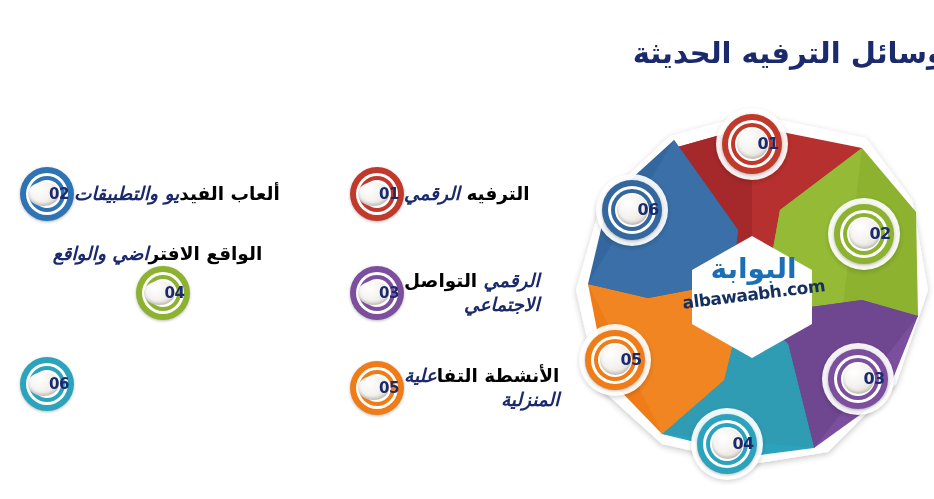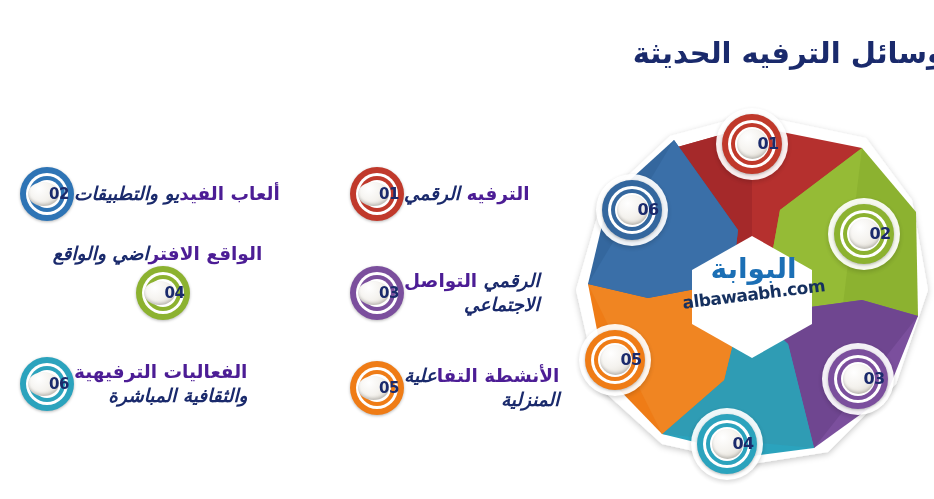--- a/index.html
+++ b/index.html
@@ -42,21 +42,21 @@
   .label-text {
     direction: rtl;
     text-align: right;
     font-size: 18.5px;
     line-height: 1.28;
     font-weight: bold;
     margin-left: 0px;
     margin-right: 10px;
     white-space: nowrap;
   }
-  .seg-red  { color: #4c1d95; }
+  .seg-red  { color: #000000; }
   .seg-blue { color: #1a2a6c; font-style: italic; }
 
   
   .badge {
     position: relative;
     width: 54px;
     height: 54px;
     border-radius: 50%;
     flex: 0 0 auto;
     display: flex;
@@ -194,24 +194,20 @@
     <div class="ring-white"></div>
     <div class="ring-inner" style="background:#8cb230"></div>
     <div class="ring-white2"></div>
     <div class="core">
       <span class="num">04</span>
     </div>
   </div>
 </div>
 
 <div class="label-row" style="left:20px; top:357px; width:285px; height:54px;">
-  <div class="label-text">
-    <div><span class="seg-red">الفعاليات الترفيهية</span></div>
-    <div><span class="seg-blue">والثقافية المباشرة</span></div>
-  </div>
   <div class="badge">
     <div class="ring-outer" style="background:#2ba3bd"></div>
     <div class="ring-white"></div>
     <div class="ring-inner" style="background:#2ba3bd"></div>
     <div class="ring-white2"></div>
     <div class="core">
       <span class="num">06</span>
     </div>
   </div>
 </div>

